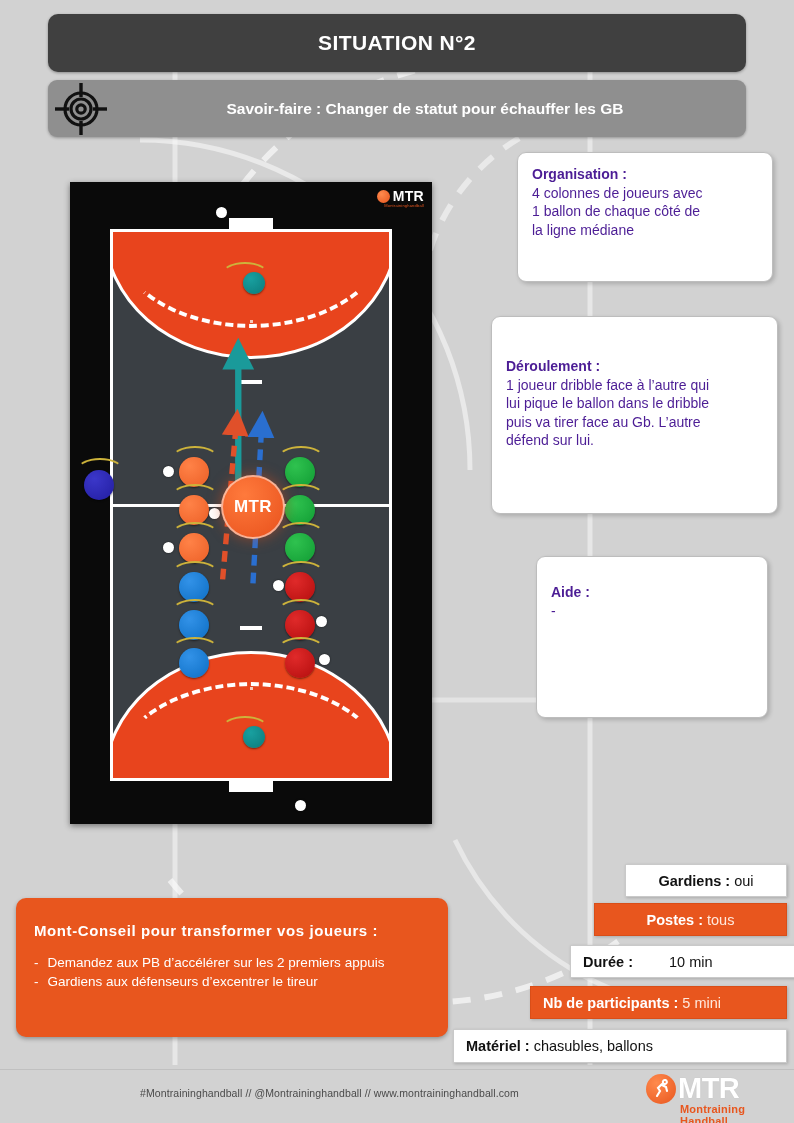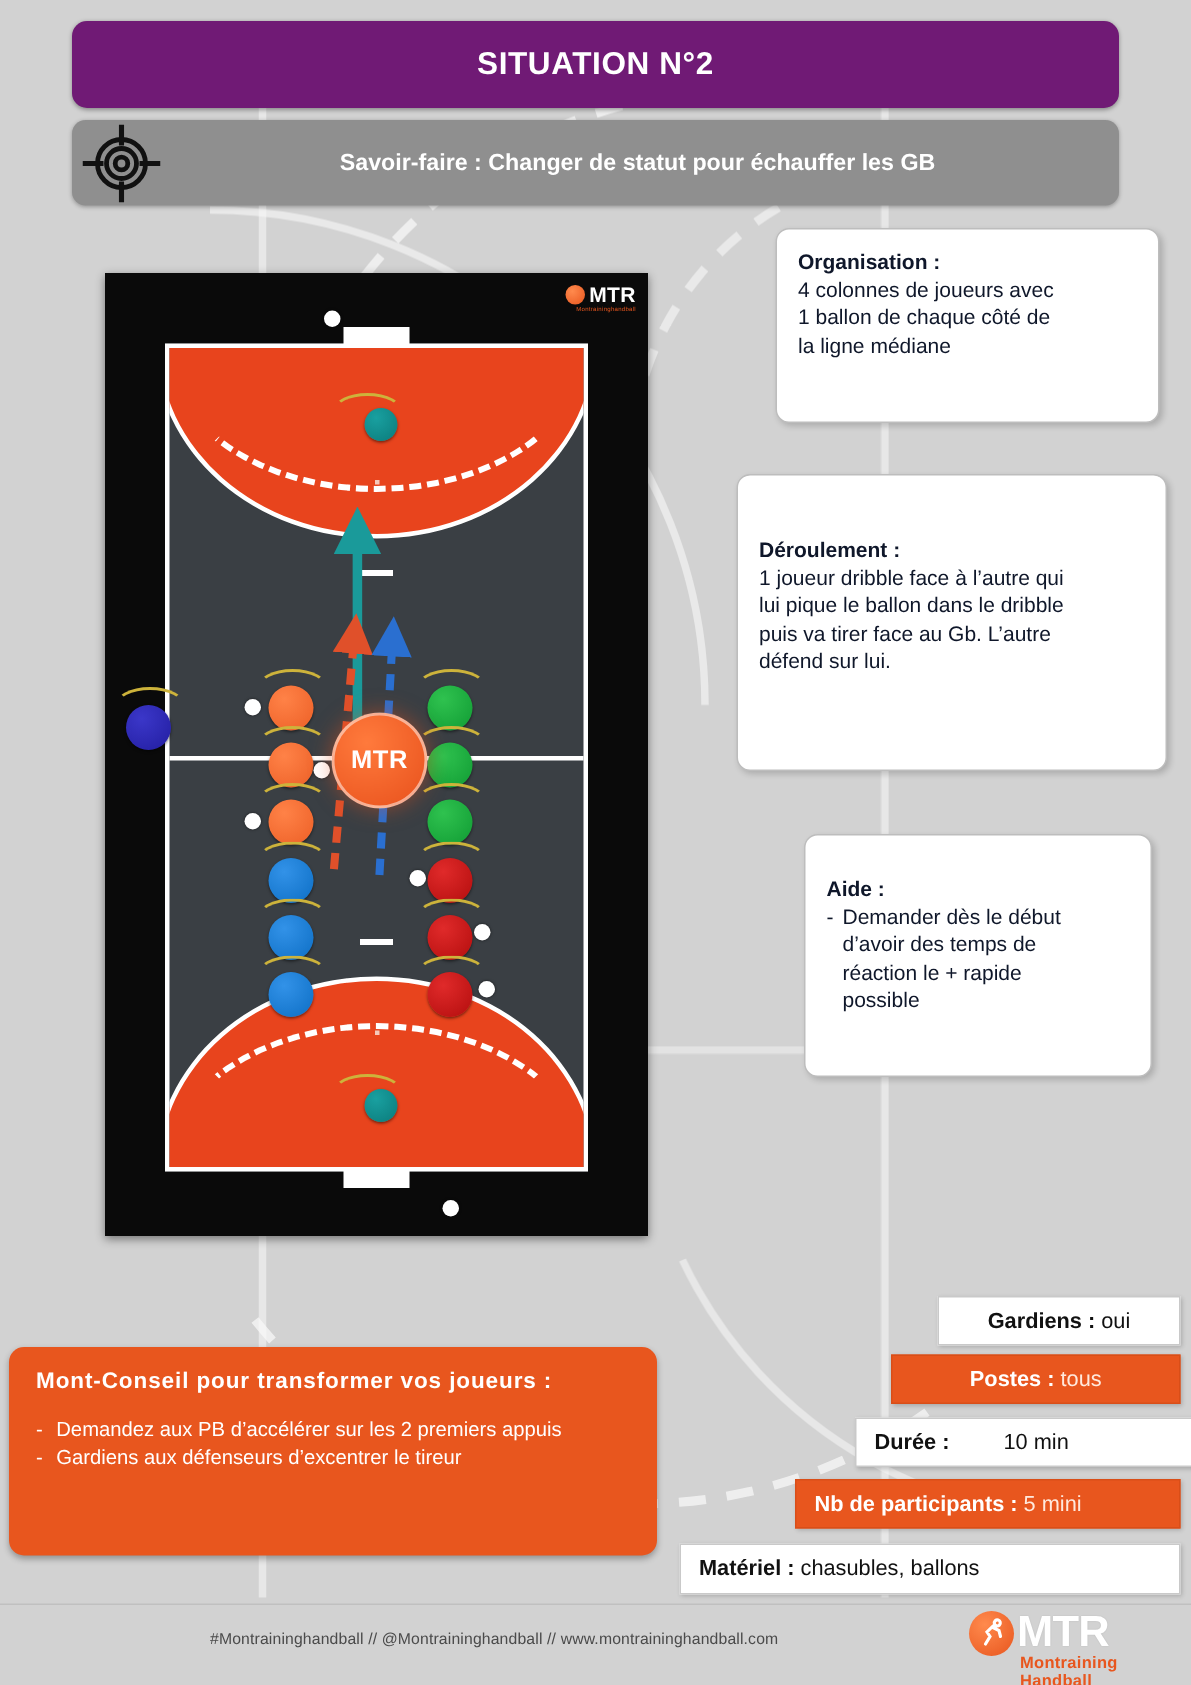--- a/index.html
+++ b/index.html
@@ -11,21 +11,21 @@
     overflow:hidden;
   }
   .page{position:absolute;inset:0;}
 
   
   .bg-lines{position:absolute;inset:0;pointer-events:none;}
 
   
   .title-bar{
     position:absolute;left:48px;top:14px;width:698px;height:58px;
-    background:#701a75;border-radius:10px;
+    background:#404040;border-radius:10px;
     display:flex;align-items:center;justify-content:center;
     box-shadow:0 1px 3px rgba(0,0,0,.35);
   }
   .title-bar span{
     color:#fff;font-weight:bold;font-size:21px;letter-spacing:.4px;
   }
 
   
   .sf-bar{
     position:absolute;left:48px;top:80px;width:698px;height:57px;
@@ -120,33 +120,33 @@
   .ball{position:absolute;width:11px;height:11px;border-radius:50%;background:#fff;box-shadow:0 0 2px rgba(0,0,0,.6);}
 
   
   .court-svg{position:absolute;inset:0;width:100%;height:100%;overflow:visible;}
 
   
   .callout{
     position:absolute;background:#fff;border:1px solid #bdbdbd;border-radius:9px;
     box-shadow:2px 2px 4px rgba(0,0,0,.18);
     padding:12px 14px;box-sizing:border-box;
-    font-size:14px;color:#0f172a;line-height:1.33;
+    font-size:14px;color:#4c1d95;line-height:1.33;
   }
   .callout .h{font-weight:bold;display:block;}
   .callout .body{display:block;white-space:pre-line;}
   .callout.aide .row{display:flex;gap:6px;}
   .callout.aide .dash{flex:0 0 auto;}
 
   
   .conseil{
-    position:absolute;left:6px;top:898px;width:432px;height:139px;
+    position:absolute;left:16px;top:898px;width:432px;height:139px;
     background:#e8561e;border-radius:10px;
     box-shadow:0 2px 4px rgba(0,0,0,.3);
-    padding:14px 18px;box-sizing:border-box;color:#fff;
+    padding:24px 18px;box-sizing:border-box;color:#fff;
   }
   .conseil .ch{font-weight:bold;font-size:15px;letter-spacing:.6px;display:block;margin-bottom:14px;}
   .conseil ul{margin:0;padding:0;list-style:none;font-size:13.5px;line-height:1.42;}
   .conseil li{display:flex;gap:9px;}
   .conseil li .dash{flex:0 0 auto;}
 
   
   .info{
     position:absolute;box-sizing:border-box;
     display:flex;align-items:center;
@@ -327,24 +327,20 @@
     <span class="body">1 joueur dribble face à l’autre qui
 lui pique le ballon dans le dribble
 puis va tirer face au Gb. L’autre
 défend sur lui.</span>
   </div>
 
   <div class="callout aide" style="left:536px;top:556px;width:232px;height:162px;padding-top:26px;">
     <span class="h">Aide :</span>
     <div class="row">
       <span class="dash">-</span>
-      <span class="body">Demander dès le début
-d’avoir des temps de
-réaction le + rapide
-possible</span>
     </div>
   </div>
 
   <div class="conseil">
     <span class="ch">Mont-Conseil  pour transformer vos joueurs :</span>
     <ul>
       <li>
         <span class="dash">-</span>
         <span>Demandez aux PB d’accélérer sur les 2 premiers appuis</span>
       </li>

